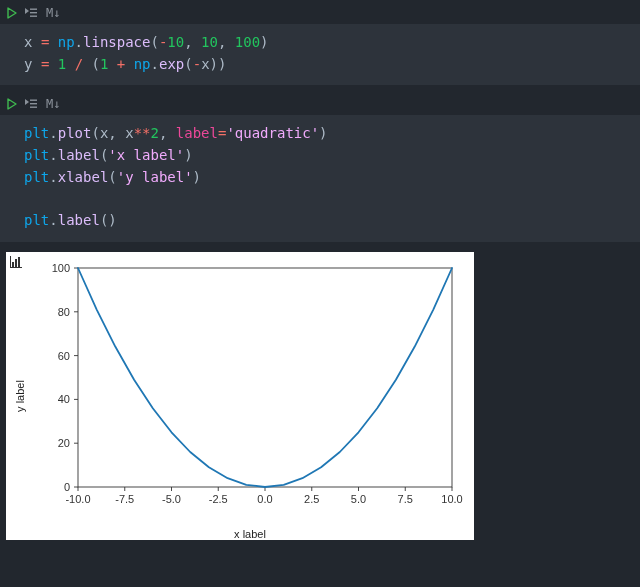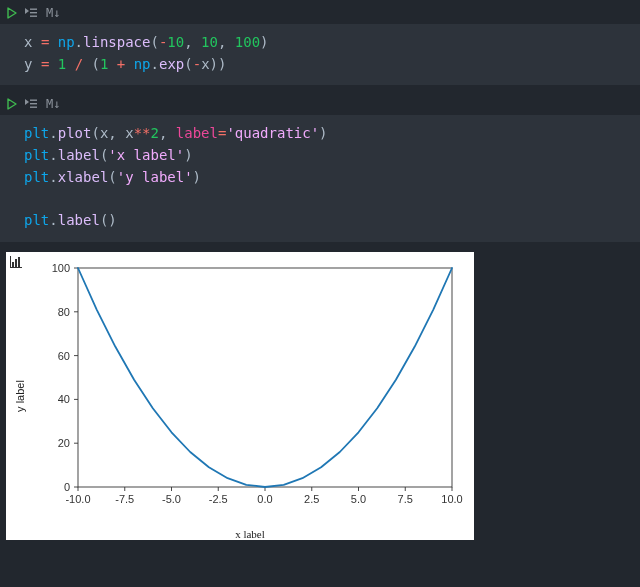--- a/index.html
+++ b/index.html
@@ -87,21 +87,21 @@
     font-size: 11px;
     font-family: Arial, sans-serif;
   }
   .axis-label-x {
     position: absolute;
     left: 50%;
     bottom: -4px;
     transform: translateX(-50%);
     color: #222;
     font-size: 11px;
-    font-family: Liberation Serif, serif;
+    font-family: Liberation Sans, sans-serif;
   }
   .plot-svg {
     display: block;
   }
   .tick-text {
     font-family: Arial, sans-serif;
     font-size: 11px;
     fill: #333;
   }
 </style>

